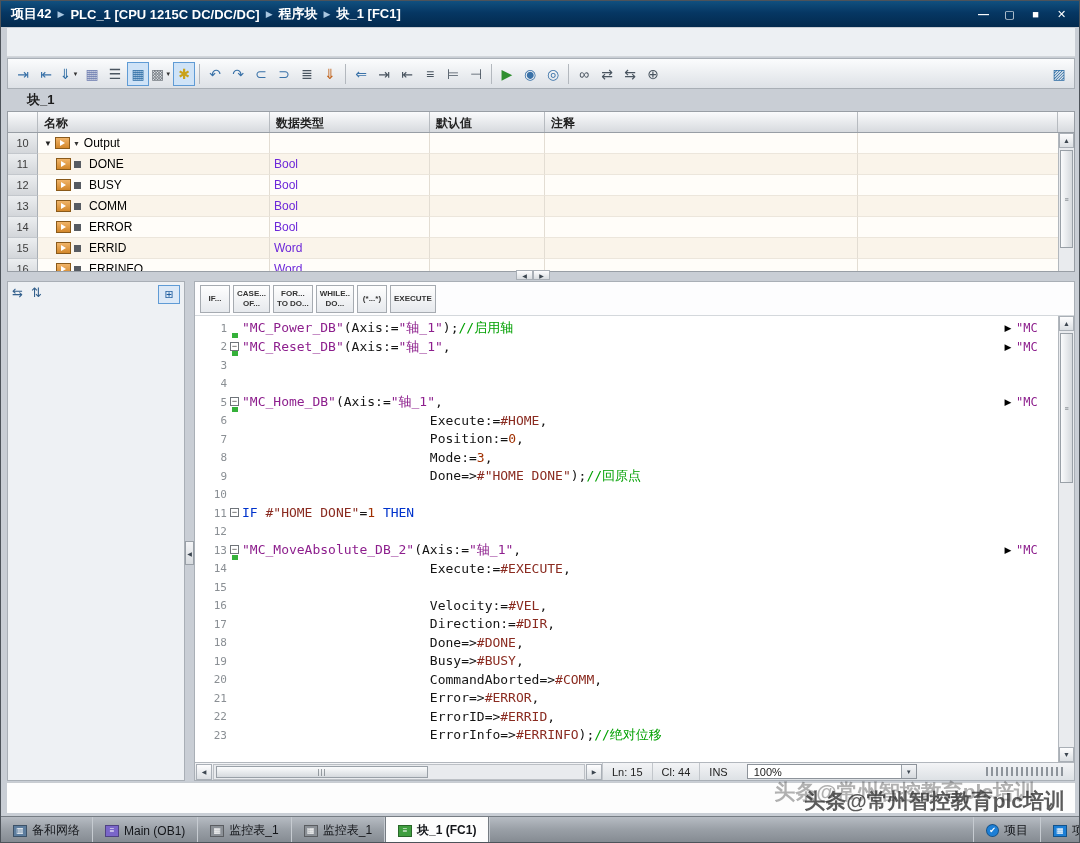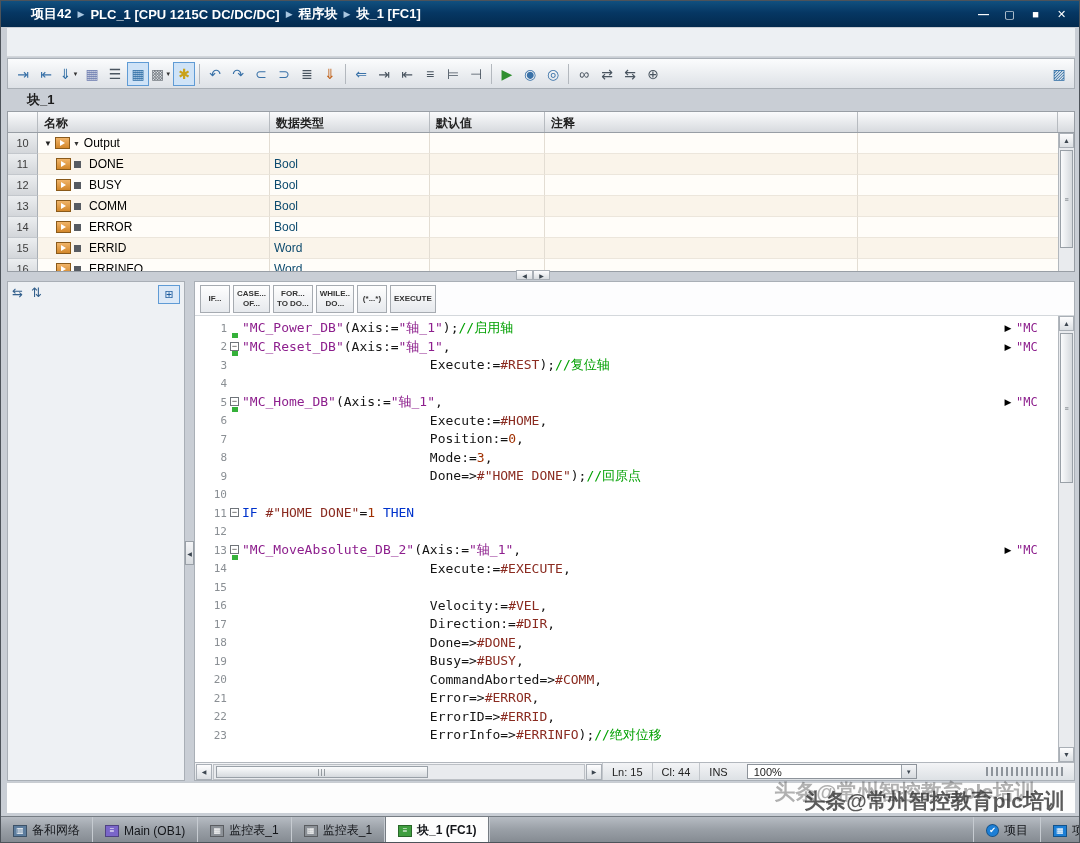--- a/index.html
+++ b/index.html
@@ -41,21 +41,21 @@
   .vtr{display:flex;height:21px;font-size:12px;align-items:stretch;background:#fffdf9;}
   .vtr.alt{background:#faf4ea;}
   .vtr .cell{border-right:1px solid #e3ddd3;border-bottom:1px solid #ece6dc;display:flex;align-items:center;padding:0 4px;overflow:hidden;white-space:nowrap;}
   .vtr .c-num{background:linear-gradient(#eceef0,#d3d6da);border-right:1px solid #a9afb6;border-bottom:1px solid #c3c7cc;color:#3c3c3c;font-size:11px;justify-content:center;padding:0;}
   .expander{font-size:8px;color:#222;margin:0 3px 0 2px;}
   .leafpad{width:14px;}
   .vicon{width:15px;height:12px;background:linear-gradient(#f0b469,#d3872a);border:1px solid #8a5a1a;position:relative;margin-right:3px;flex:none;}
   .vicon::after{content:"";position:absolute;left:4px;top:2px;border:3px solid transparent;border-left:5px solid #fff;}
   .vsq{width:7px;height:7px;background:#565b62;margin-right:8px;flex:none;}
   .grp-dd{font-size:7px;color:#333;margin-right:4px;}
-  .vtype{color:#0c4a6e;}
+  .vtype{color:#6d28d9;}
 
   
   .vscroll{position:absolute;width:16px;background:#e9ebee;border-left:1px solid #b2b7bd;}
   .sb-btn{width:15px;height:15px;display:flex;align-items:center;justify-content:center;font-size:7px;color:#3c4650;background:linear-gradient(#fdfdfe,#dbdfe3);border:1px solid #a9afb6;}
   .sb-thumb{position:absolute;left:1px;width:13px;background:linear-gradient(90deg,#fafbfc,#d5d9dd);border:1px solid #99a0a7;display:flex;align-items:center;justify-content:center;font-size:7px;color:#6a7178;}
   .tbl-sb{right:0;top:21px;height:139px;}
   .mini-hsb{position:absolute;left:515px;top:269px;height:10px;display:flex;}
   .mini-hsb span{width:17px;height:10px;font-size:6px;display:flex;align-items:center;justify-content:center;background:linear-gradient(#fdfdfe,#d8dce0);border:1px solid #a9afb6;color:#3c4650;}
 
   
@@ -109,21 +109,21 @@
   .tkicon.round{border-radius:50%;width:13px;height:13px;}
   .tk-right{margin-left:auto;display:flex;align-items:stretch;}
   .tkitem.clipped{max-width:40px;overflow:hidden;padding-right:0;}
 </style>
 </head>
 <body>
 
 <div class="window">
 
   <div class="titlebar">
-    <div class="crumbs" style="display:flex;align-items:center;margin-left:20px;">
+    <div class="crumbs" style="display:flex;align-items:center;">
         <span class="crumb">项目42</span>
         <span class="crumb-sep">▶</span>
         <span class="crumb">PLC_1 [CPU 1215C DC/DC/DC]</span>
         <span class="crumb-sep">▶</span>
         <span class="crumb">程序块</span>
         <span class="crumb-sep">▶</span>
         <span class="crumb">块_1 [FC1]</span>
       </div>
     <div class="winbtns">
         <span class="winbtn">—</span>
@@ -392,21 +392,20 @@
               <span class="fbox">−</span>
               <span class="gmark"></span>
             </div>
             <pre class="codepre"><span class="s-name">"MC_Reset_DB"</span><span class="s-plain">(Axis:=</span><span class="s-name">"轴_1"</span><span class="s-plain">,</span></pre>
             <div class="sarr">▶</div>
             <div class="mini">"MC</div>
           </div>
           <div class="cl">
             <div class="gut">3</div>
             <div class="fold"></div>
-            <pre class="codepre">                        <span class="s-plain">Execute:=</span><span class="s-var">#REST</span><span class="s-plain">);</span><span class="s-cmt">//复位轴</span></pre>
             <div class="sarr"></div>
             <div class="mini"></div>
           </div>
           <div class="cl">
             <div class="gut">4</div>
             <div class="fold"></div>
             <pre class="codepre"></pre>
             <div class="sarr"></div>
             <div class="mini"></div>
           </div>

